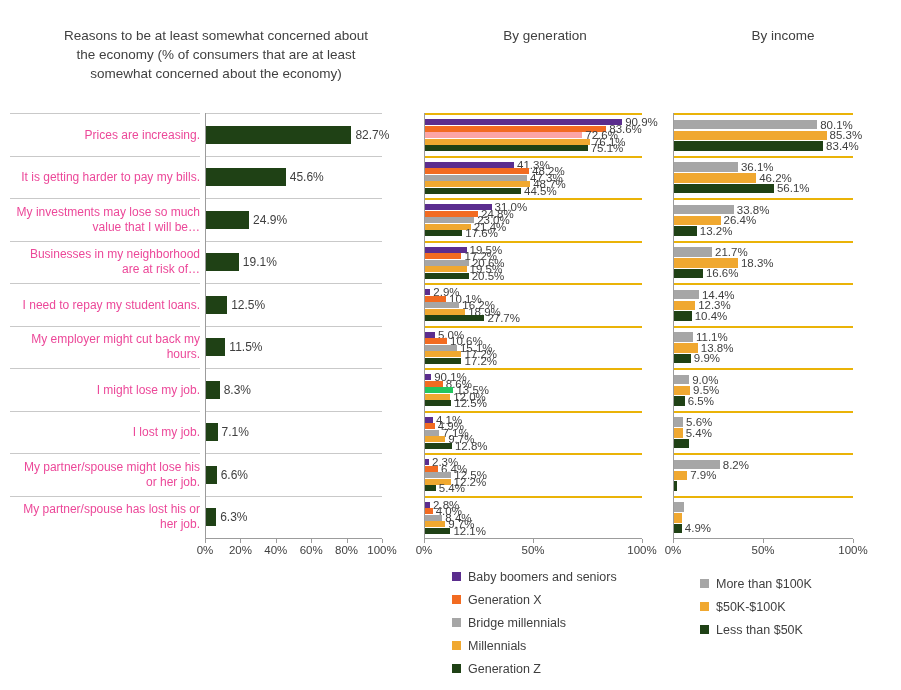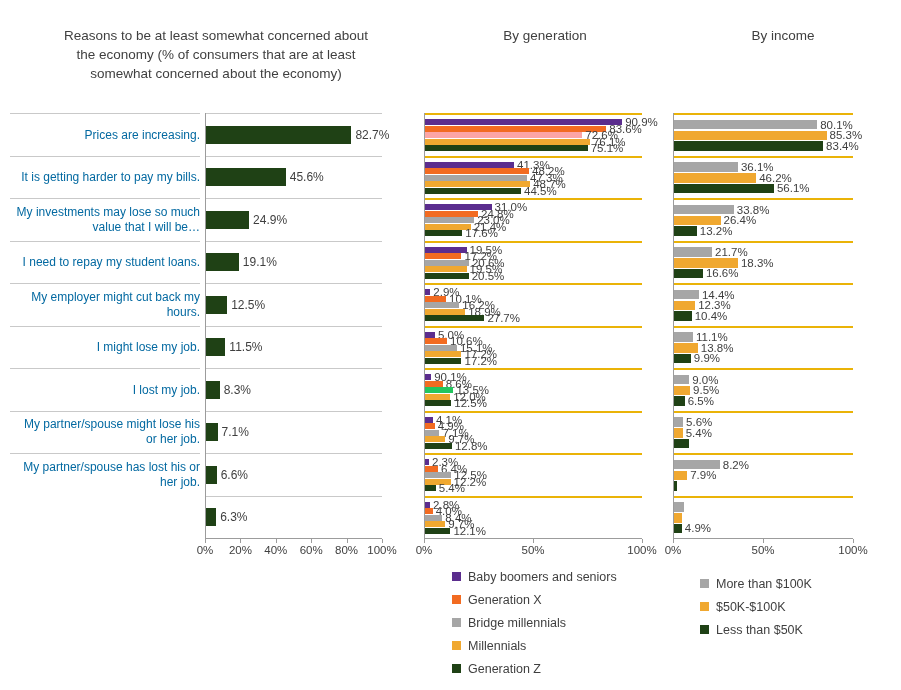--- a/index.html
+++ b/index.html
@@ -64,21 +64,21 @@
   }
   .lrow-label {
     position: absolute;
     right: 0;
     top: 50%;
     transform: translateY(-50%);
     width: 190px;
     text-align: right;
     font-size: 12px;
     line-height: 15px;
-    color: #0369a1;
+    color: #ec4899;
   }
   .lbar {
     position: absolute;
     left: 0;
     top: 50%;
     transform: translateY(-50%);
     height: 18px;
     background: #1F4115;
   }
   .lval {
@@ -207,20 +207,23 @@
 
     <div class="left-labels" id="left-labels">
         <div class="lrow">
           <div class="lrow-label">Prices are increasing.</div>
         </div>
         <div class="lrow">
           <div class="lrow-label">It is getting harder to pay my bills.</div>
         </div>
         <div class="lrow">
           <div class="lrow-label">My investments may lose so much value that I will be…</div>
+        </div>
+        <div class="lrow">
+          <div class="lrow-label">Businesses in my neighborhood are at risk of…</div>
         </div>
         <div class="lrow">
           <div class="lrow-label">I need to repay my student loans.</div>
         </div>
         <div class="lrow">
           <div class="lrow-label">My employer might cut back my hours.</div>
         </div>
         <div class="lrow">
           <div class="lrow-label">I might lose my job.</div>
         </div>

